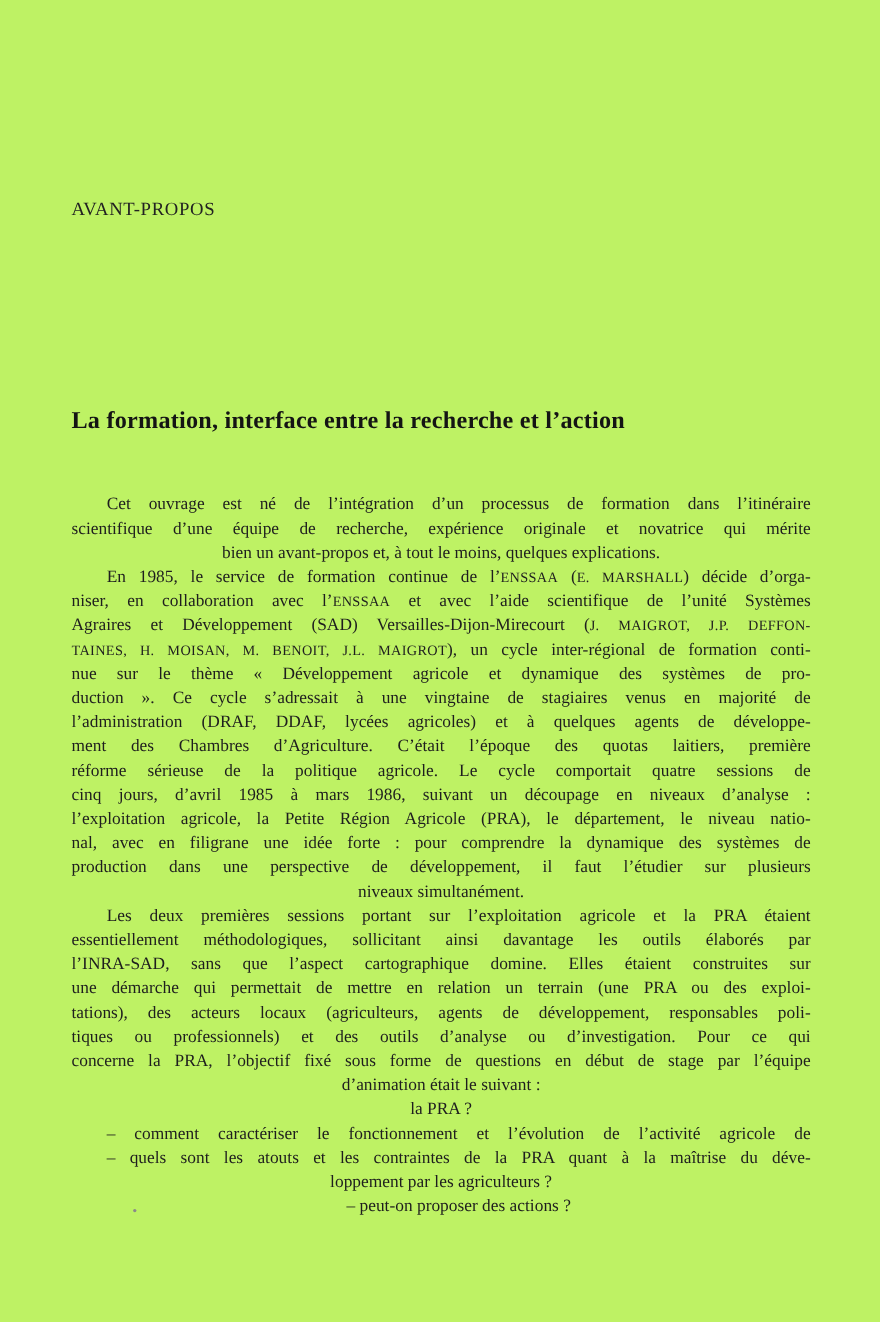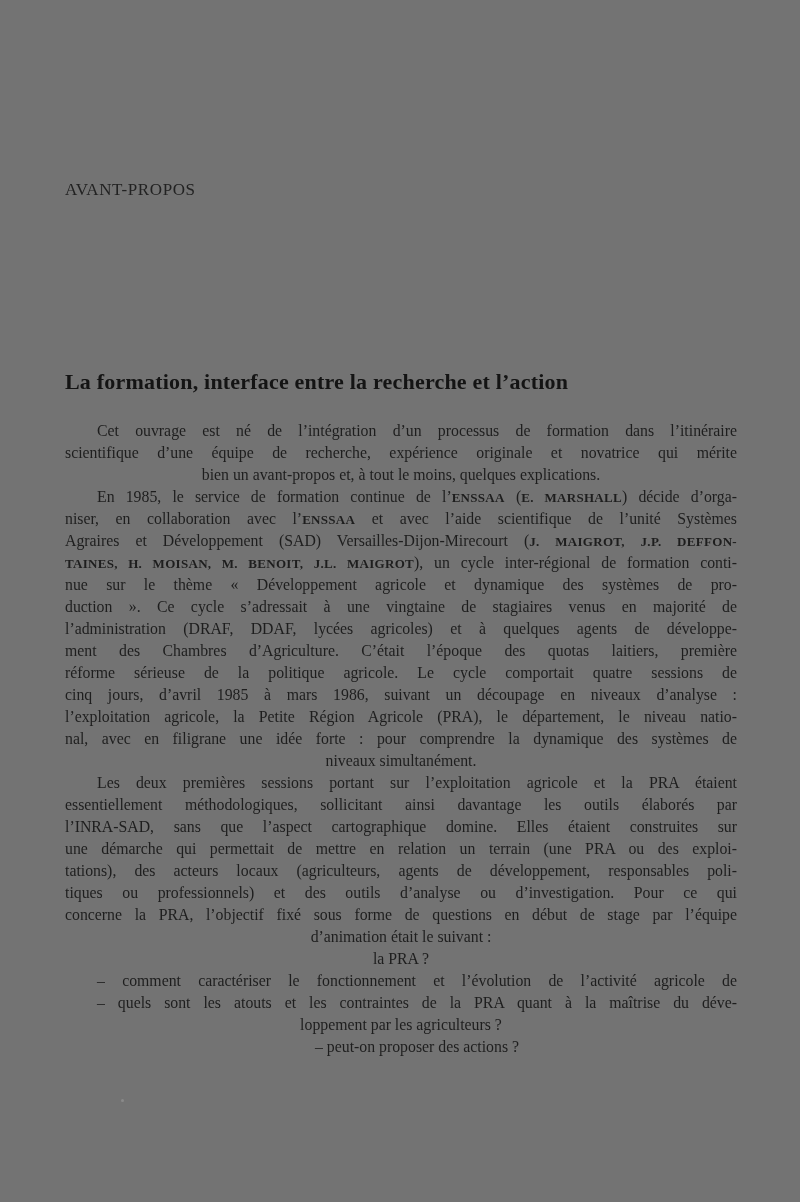--- a/index.html
+++ b/index.html
@@ -3,21 +3,21 @@
 <meta charset="utf-8">
 <style>
   html, body {
     margin: 0; padding: 0;
     background: #ffffff;
   }
   .page {
     position: relative;
     width: 800px;
     height: 1202px;
-    background: #737373;
+    background: #bef264;
     overflow: hidden;
     font-family: "Liberation Serif", "DejaVu Serif", serif;
     color: #1e1e1e;
   }
   .kicker {
     position: absolute;
     left: 65px;
     top: 179px;
     font-size: 17px;
     line-height: 22px;
@@ -31,42 +31,41 @@
     margin: 0;
     font-size: 22px;
     line-height: 30px;
     font-weight: bold;
     letter-spacing: 0.2px;
     color: #141414;
   }
   .body-text {
     position: absolute;
     left: 65px;
-    top: 420px;
+    top: 448px;
     width: 672px;
   }
   .line {
     height: 22px;
     line-height: 22px;
     font-size: 15.8px;
     overflow: hidden;
     text-align: center;
     color: #1e1e1e;
   }
   .jl {
     text-align: justify;
     text-align-last: justify;
   }
   .ind {
     text-indent: 32px;
   }
   .sc {
     font-size: 13px;
     letter-spacing: 0.3px;
-    font-weight: bold;
   }
   .speck {
     position: absolute;
     left: 121px;
     top: 1099px;
     width: 3px;
     height: 3px;
     background: #8a8a8a;
     border-radius: 50%;
   }
@@ -88,20 +87,21 @@
       <div class="line jl"><span>Agraires et Développement (SAD) Versailles-Dijon-Mirecourt (</span><span class="sc">J. MAIGROT, J.P. DEFFON-</span></div>
       <div class="line jl"><span class="sc">TAINES, H. MOISAN, M. BENOIT, J.L. MAIGROT</span><span>), un cycle inter-régional de formation conti-</span></div>
       <div class="line jl"><span>nue sur le thème « Développement agricole et dynamique des systèmes de pro-</span></div>
       <div class="line jl"><span>duction ». Ce cycle s’adressait à une vingtaine de stagiaires venus en majorité de</span></div>
       <div class="line jl"><span>l’administration (DRAF, DDAF, lycées agricoles) et à quelques agents de développe-</span></div>
       <div class="line jl"><span>ment des Chambres d’Agriculture. C’était l’époque des quotas laitiers, première</span></div>
       <div class="line jl"><span>réforme sérieuse de la politique agricole. Le cycle comportait quatre sessions de</span></div>
       <div class="line jl"><span>cinq jours, d’avril 1985 à mars 1986, suivant un découpage en niveaux d’analyse :</span></div>
       <div class="line jl"><span>l’exploitation agricole, la Petite Région Agricole (PRA), le département, le niveau natio-</span></div>
       <div class="line jl"><span>nal, avec en filigrane une idée forte : pour comprendre la dynamique des systèmes de</span></div>
+      <div class="line jl"><span>production dans une perspective de développement, il faut l’étudier sur plusieurs</span></div>
       <div class="line"><span>niveaux simultanément.</span></div>
       <div class="line jl ind"><span>Les deux premières sessions portant sur l’exploitation agricole et la PRA étaient</span></div>
       <div class="line jl"><span>essentiellement méthodologiques, sollicitant ainsi davantage les outils élaborés par</span></div>
       <div class="line jl"><span>l’INRA-SAD, sans que l’aspect cartographique domine. Elles étaient construites sur</span></div>
       <div class="line jl"><span>une démarche qui permettait de mettre en relation un terrain (une PRA ou des exploi-</span></div>
       <div class="line jl"><span>tations), des acteurs locaux (agriculteurs, agents de développement, responsables poli-</span></div>
       <div class="line jl"><span>tiques ou professionnels) et des outils d’analyse ou d’investigation. Pour ce qui</span></div>
       <div class="line jl"><span>concerne la PRA, l’objectif fixé sous forme de questions en début de stage par l’équipe</span></div>
       <div class="line"><span>d’animation était le suivant :</span></div>
       <div class="line"><span>la PRA ?</span></div>

